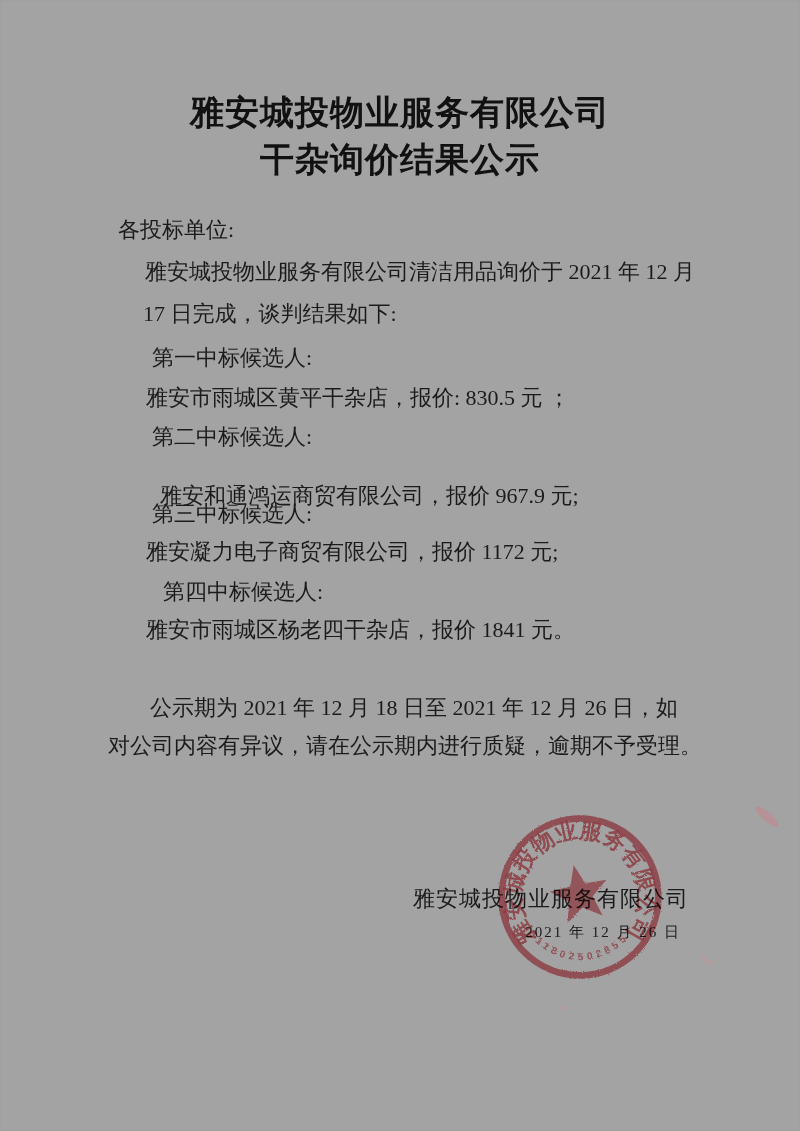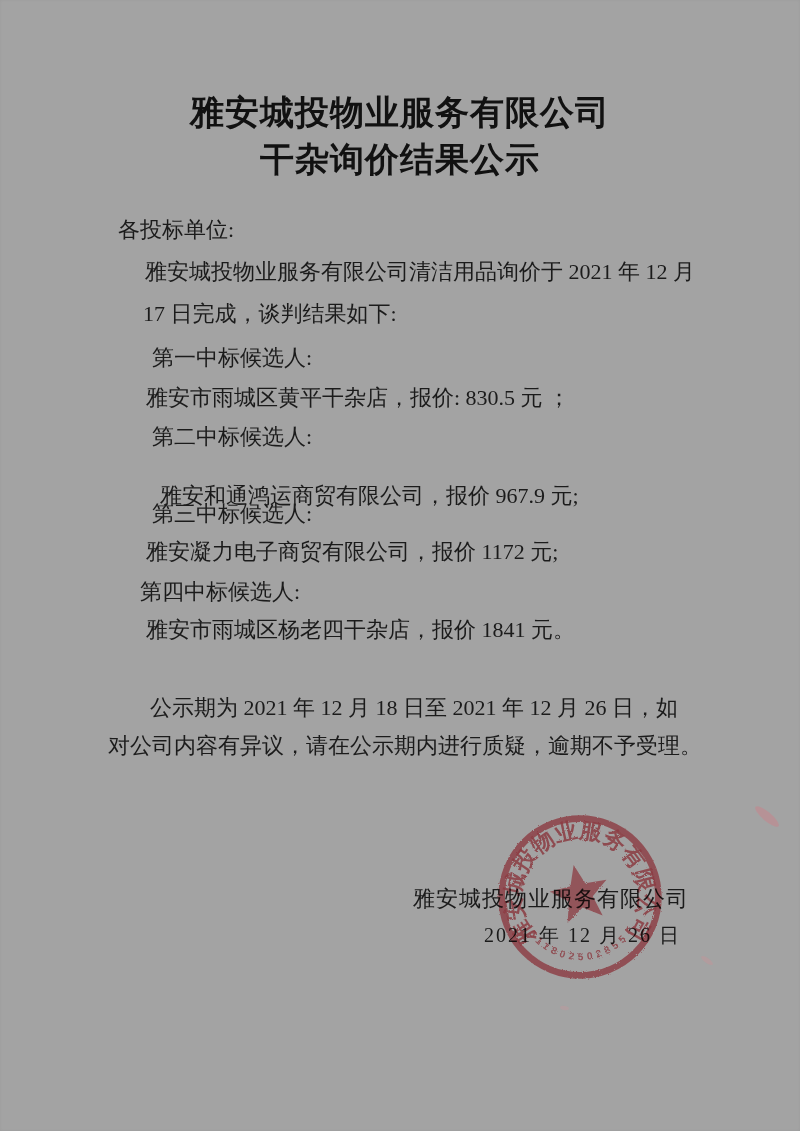--- a/index.html
+++ b/index.html
@@ -19,27 +19,27 @@
   .t2{top:137px;}
   .salutation{top:216px;left:118px;}
   .intro1{top:258px;left:145px;}
   .intro2{top:300px;left:106px;margin-left:37px;}
   .c1h{top:344px;left:152px;}
   .c1d{top:384px;left:146px;}
   .c2h{top:423px;left:152px;}
   .c2d{top:482px;left:146px;margin-left:14px;}
   .c3h{top:500px;left:152px;}
   .c3d{top:538px;left:146px;}
-  .c4h{top:578px;left:140px;}
+  .c4h{top:578px;left:163px;}
   .c4d{top:616px;left:146px;}
   .n1{top:694px;left:150px;}
   .n2{top:732px;left:108px;}
   .phone{top:770px;left:150px;}
   .sig-company{top:885px;right:111px;font-size:22px;letter-spacing:1px;}
-  .sig-date{top:923px;right:119px;font-size:20px;letter-spacing:2px;}
+  .sig-date{top:923px;right:119px;font-size:15px;letter-spacing:2px;}
   .seal{
     position:absolute;left:468px;top:785px;width:224px;height:224px;
     mix-blend-mode:multiply;opacity:.92;
   }
   .smudge{position:absolute;border-radius:50%;pointer-events:none;}
   .smudge1{left:752px;top:812px;width:30px;height:9px;background:rgba(228,110,122,.30);transform:rotate(40deg);}
   .smudge2{left:700px;top:958px;width:14px;height:5px;background:rgba(232,130,140,.22);transform:rotate(35deg);}
   .smudge3{left:560px;top:1006px;width:9px;height:4px;background:rgba(232,140,150,.20);transform:rotate(10deg);}
 </style>
 </head>

